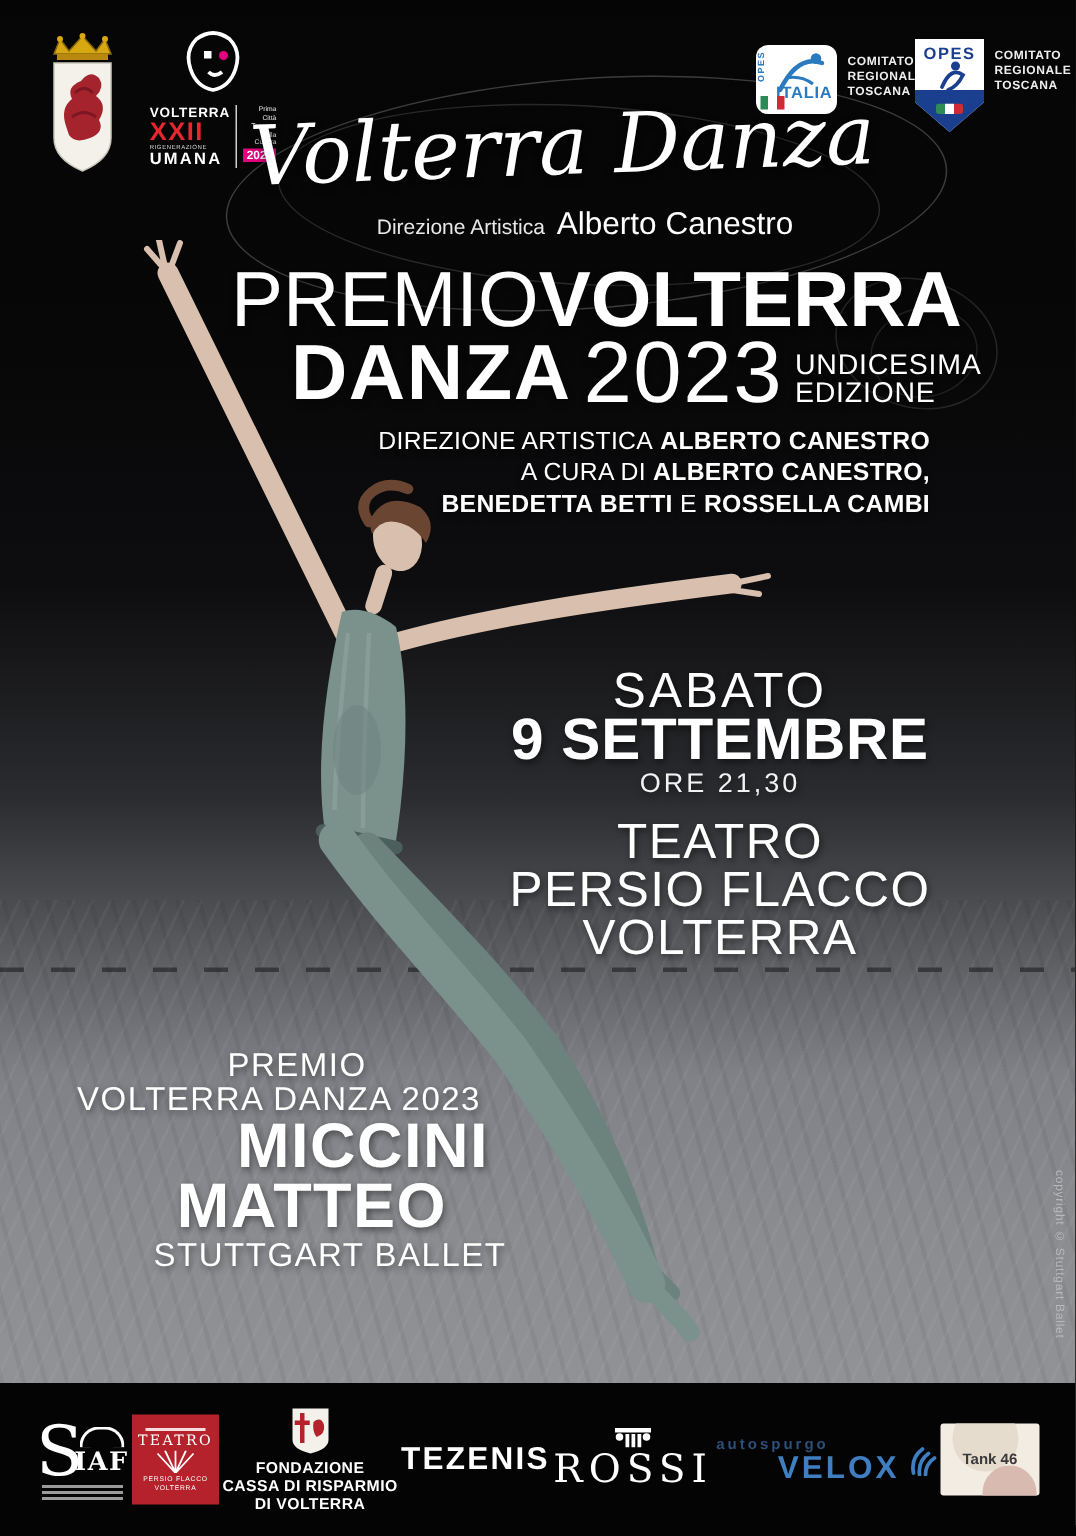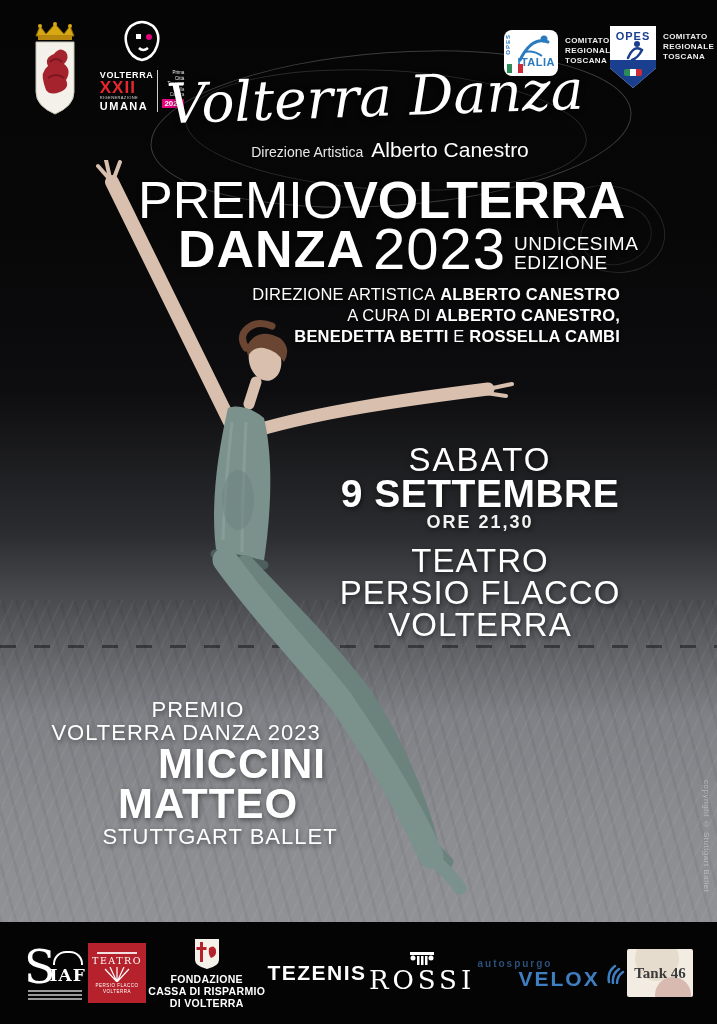--- a/index.html
+++ b/index.html
@@ -45,36 +45,36 @@
 
   
   .script-title{position:absolute;left:160px;top:68px;width:430px;text-align:center;
     font-family:"DejaVu Serif",serif;font-style:italic;font-size:55px;line-height:58px;
     transform:rotate(-2deg);text-shadow:0 2px 6px rgba(0,0,0,.6);}
   .direzione-row{position:absolute;left:210px;top:138px;width:360px;display:flex;justify-content:center;align-items:baseline;gap:8px;}
   .direzione-label{font-size:14px;color:#e8e8e8;}
   .direzione-name{font-size:21px;color:#fff;}
 
   
-  .main-title{position:absolute;left:138px;top:176px;width:480px;text-shadow:0 2px 5px rgba(0,0,0,.5);}
+  .main-title{position:absolute;left:154px;top:176px;width:480px;text-shadow:0 2px 5px rgba(0,0,0,.5);}
   .mt-line1{font-size:52px;line-height:48px;letter-spacing:0;white-space:nowrap;}
   .mt-line1 .light{font-weight:normal;}
   .mt-line1 .bold{font-weight:bold;}
   .mt-line2{display:flex;align-items:flex-end;gap:8px;white-space:nowrap;}
   .mt-danza{font-size:52px;line-height:50px;font-weight:bold;letter-spacing:1px;margin-left:40px;}
   .mt-year{font-size:58px;line-height:50px;font-weight:normal;letter-spacing:1px;}
   .mt-edition{display:flex;flex-direction:column;font-size:19px;line-height:19px;font-weight:normal;letter-spacing:.5px;padding-bottom:2px;}
   .credits{position:absolute;left:154px;top:284px;width:466px;text-align:right;font-size:16.5px;line-height:21px;letter-spacing:.2px;text-shadow:0 2px 4px rgba(0,0,0,.5);}
   .credits b{font-weight:bold;}
 
   
   .event{position:absolute;left:330px;top:444px;width:300px;text-align:center;text-shadow:1px 2px 5px rgba(0,0,0,.55);}
   .ev-day{font-size:33px;line-height:32px;letter-spacing:2px;}
   .ev-date{font-size:39px;line-height:36px;font-weight:bold;letter-spacing:.5px;}
-  .ev-time{font-size:18px;line-height:20px;letter-spacing:2px;color:#f2f2f2;font-weight:bold;}
+  .ev-time{font-size:18px;line-height:20px;letter-spacing:2px;color:#f2f2f2;}
   .ev-venue{margin-top:13px;font-size:33px;line-height:32px;letter-spacing:1px;}
 
   
   .award{position:absolute;left:28px;top:698px;width:324px;text-align:center;text-shadow:1px 2px 5px rgba(0,0,0,.45);}
   .aw-small{font-size:22px;line-height:23px;letter-spacing:1px;}
   .aw-name{font-size:42px;line-height:40px;font-weight:bold;letter-spacing:1px;}
   .aw-company{font-size:22px;line-height:26px;letter-spacing:1px;}
   .rel{position:relative;}
 
   .photo-credit{position:absolute;right:6px;top:780px;writing-mode:vertical-rl;font-size:8px;color:#b9b9bb;letter-spacing:.5px;}
@@ -99,21 +99,21 @@
   .tezenis{font-size:21px;font-weight:bold;letter-spacing:1.5px;}
   .rossi{display:flex;flex-direction:column;align-items:center;}
   .rossi-name{font-family:"DejaVu Serif",serif;font-size:26px;letter-spacing:4px;}
   .velox{display:flex;align-items:center;gap:5px;}
   .velox-col{display:flex;flex-direction:column;align-items:flex-start;}
   .velox-top{font-size:10px;font-weight:bold;color:#2c4f79;letter-spacing:2px;}
   .velox-name{font-size:21px;font-weight:bold;color:#3f7fc1;letter-spacing:2px;line-height:20px;margin-left:41px;}
   .tank{position:relative;width:66px;height:48px;background:#f2ece3;border-radius:2px;overflow:hidden;display:flex;align-items:center;justify-content:center;}
   .tank-blob1{position:absolute;left:8px;top:-12px;width:44px;height:44px;border-radius:50%;background:#e6dccd;}
   .tank-blob2{position:absolute;right:2px;bottom:-16px;width:36px;height:36px;border-radius:50%;background:#d9bab1;}
-  .tank-name{position:relative;font-family:Liberation Serif, serif;font-size:15px;color:#3a3a3a;font-weight:bold;}
+  .tank-name{position:relative;font-family:Liberation Sans, sans-serif;font-size:10px;color:#3a3a3a;font-weight:bold;}
 </style>
 </head>
 <body>
 
 <div class="poster">
 
   <div class="floor-texture"></div>
   <div class="floor-seam"></div>
 
   <div class="swirl s1"></div>

